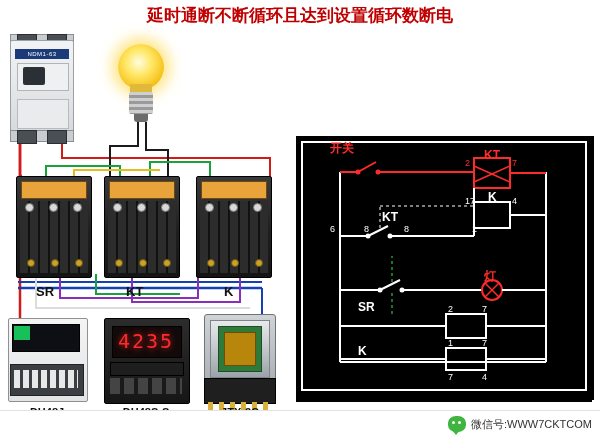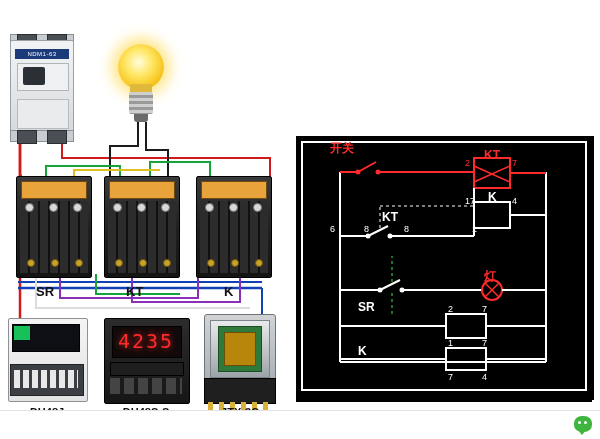--- a/index.html
+++ b/index.html
@@ -132,20 +132,21 @@
   .wechat-icon i.a{left:4px;}
   .wechat-icon i.b{left:10px;}
 
   .bottom-rule{left:296px;top:399px;width:296px;height:3px;background:#000;}
 </style>
 </head>
 <body>
 
 <div class="canvas">
 
+  <div class="abs title">延时通断不断循环且达到设置循环数断电</div>
 
   <div class="abs leftpanel">
 
     <svg class="wires" viewBox="0 0 290 413">
 
       <path d="M20,114 L20,150 L22,150" stroke="#d11a1a" stroke-width="2.5" fill="none"></path>
       <path d="M20,114 L20,300" stroke="#d11a1a" stroke-width="2.5" fill="none"></path>
       <path d="M62,114 L62,132 L270,132 L270,160" stroke="#d11a1a" stroke-width="2" fill="none"></path>
 
       <path d="M138,96 L138,120 L110,120 L110,152" stroke="#1b1b1b" stroke-width="2" fill="none"></path>
@@ -340,15 +341,16 @@
   <div class="abs" style="left:482px;top:372px;color:#ffffff;font-size:9px;">4</div>
 
   <div class="abs bottom-rule"></div>
 
   <div class="abs footer"></div>
   <div class="abs wechat-box">
     <span class="wechat-icon">
         <i class="a"></i>
         <i class="b"></i>
       </span>
+    <span>微信号:WWW7CKTCOM</span>
   </div>
 
 </div>
 
 </body></html>

